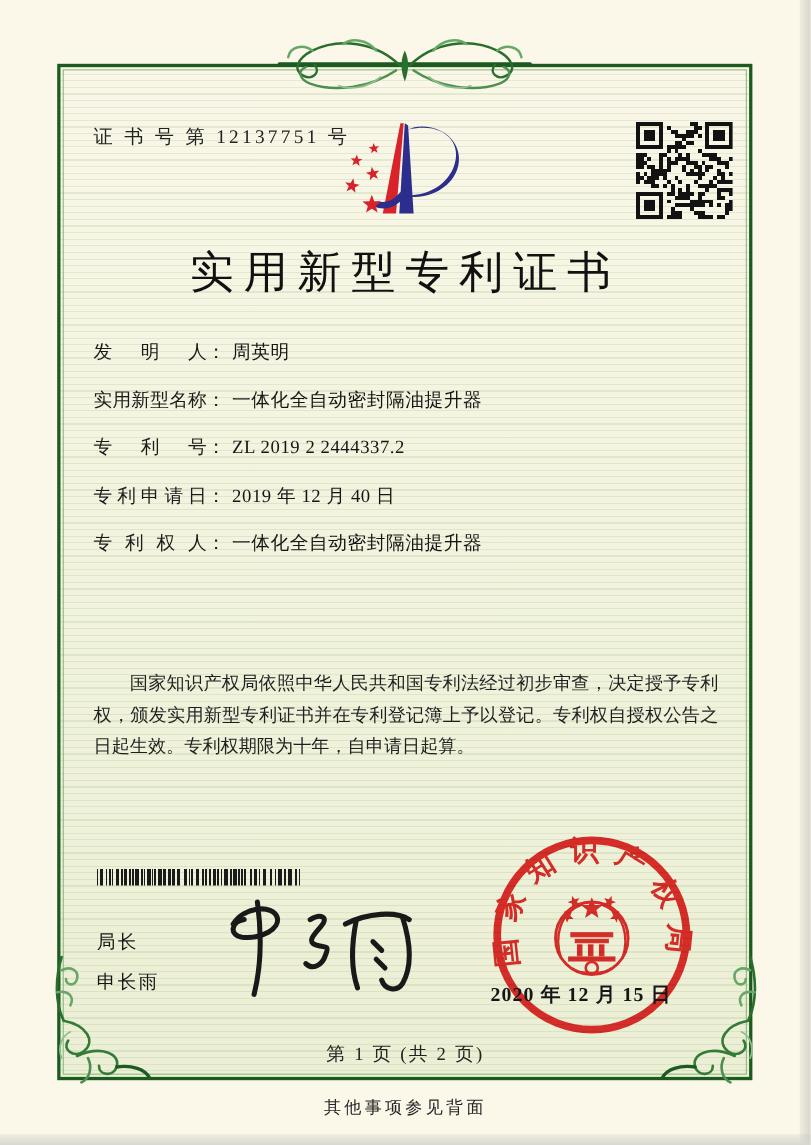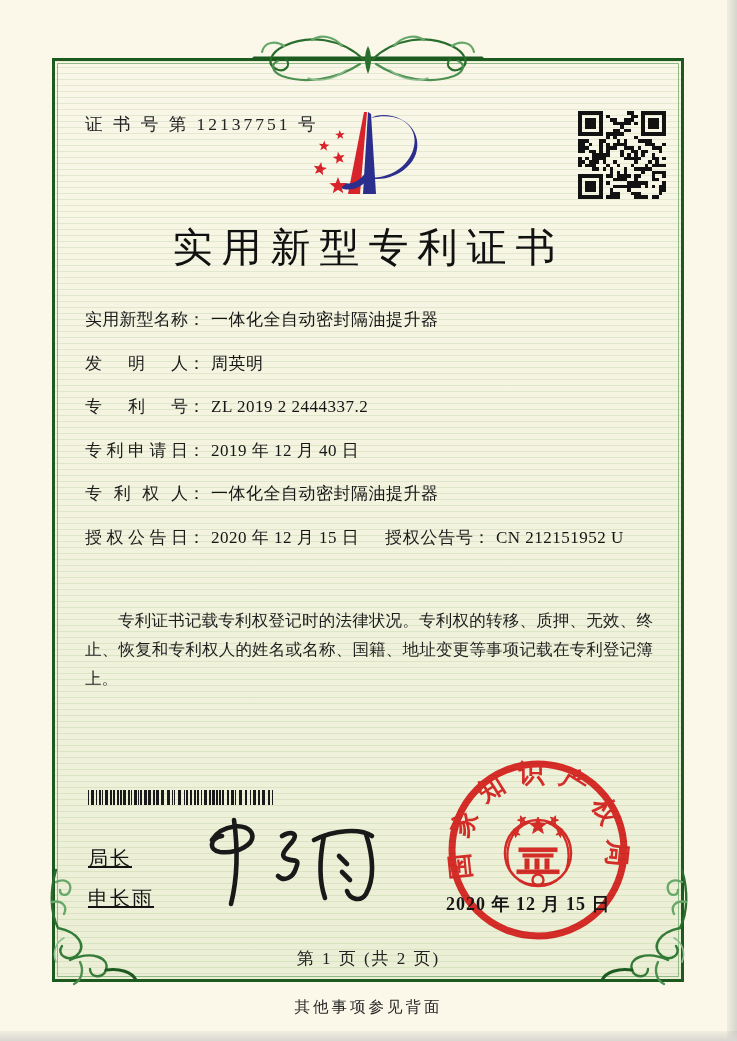--- a/index.html
+++ b/index.html
@@ -45,21 +45,21 @@
   .field-value{letter-spacing:.5px;color:#151515;}
   .field-second{position:absolute;left:300px;top:0;white-space:nowrap;}
   .field-second .field-label{width:88px;}
 
   .body-text{position:absolute;left:85px;top:606px;width:568px;
     font-size:16.5px;line-height:1.76;text-align:justify;color:#1f1f1f;}
   .body-text p{margin:0;text-indent:2em;}
 
   .barcode{position:absolute;left:88px;top:790px;width:187px;height:15px;}
 
-  .signatory{position:absolute;left:88px;top:845px;font-size:20px;letter-spacing:2px;color:#141414;text-decoration:underline;}
+  .signatory{position:absolute;left:88px;top:845px;font-size:17px;letter-spacing:2px;color:#141414;}
   .signatory .line{margin-bottom:13px;}
   .signature{position:absolute;left:196px;top:810px;width:190px;height:100px;}
 
   .seal{position:absolute;left:444px;top:756px;width:188px;height:188px;mix-blend-mode:multiply;}
   .seal-date{position:absolute;left:446px;top:892px;font-size:18px;font-weight:bold;
     letter-spacing:1px;color:#161616;}
 
   .page-info{position:absolute;left:0;top:947px;width:737px;text-align:center;
     font-size:17px;letter-spacing:2px;color:#222;}
   .back-note{position:absolute;left:0;top:997px;width:737px;text-align:center;
@@ -443,44 +443,38 @@
         <rect x="18" y="24" width="1" height="1" fill="#121212"></rect>
         <rect x="19" y="24" width="1" height="1" fill="#121212"></rect>
         <rect x="21" y="24" width="1" height="1" fill="#121212"></rect>
         <rect x="22" y="24" width="1" height="1" fill="#121212"></rect>
       </svg>
 
     <div class="title">实用新型专利证书</div>
 
     <div class="fields">
       <div class="field-row">
-        <span class="field-label">实用新型名称</span><span class="colon">：</span><span class="field-value">一体化全自动密封隔油提升器</span>
+        <span class="field-label">发明人</span><span class="colon">：</span><span class="field-value">周英明</span>
       </div>
       <div class="field-row">
-        <span class="field-label">发明人</span><span class="colon">：</span><span class="field-value">周英明</span>
+        <span class="field-label">实用新型名称</span><span class="colon">：</span><span class="field-value">一体化全自动密封隔油提升器</span>
       </div>
       <div class="field-row">
         <span class="field-label">专利号</span><span class="colon">：</span><span class="field-value">ZL 2019 2 2444337.2</span>
       </div>
       <div class="field-row">
         <span class="field-label">专利申请日</span><span class="colon">：</span><span class="field-value">2019 年 12 月 40 日</span>
       </div>
       <div class="field-row">
         <span class="field-label">专利权人</span><span class="colon">：</span><span class="field-value">一体化全自动密封隔油提升器</span>
       </div>
-      <div class="field-row">
-        <span class="field-label">授权公告日</span><span class="colon">：</span><span class="field-value">2020 年 12 月 15 日</span>
-        <span class="field-second">
-          <span class="field-label">授权公告号</span><span class="colon">：</span><span class="field-value">CN 212151952 U</span>
-        </span>
-      </div>
     </div>
 
     <div class="body-text">
-      <p>专利证书记载专利权登记时的法律状况。专利权的转移、质押、无效、终止、恢复和专利权人的姓名或名称、国籍、地址变更等事项记载在专利登记簿上。</p>
+      <p>国家知识产权局依照中华人民共和国专利法经过初步审查，决定授予专利权，颁发实用新型专利证书并在专利登记簿上予以登记。专利权自授权公告之日起生效。专利权期限为十年，自申请日起算。</p>
     </div>
 
     <svg class="barcode" id="barcode" viewBox="0 0 187 15" preserveAspectRatio="none" shape-rendering="crispEdges">
         <rect x="0" y="0" width="1" height="15" fill="#1a1a1a"></rect>
         <rect x="3" y="0" width="3" height="15" fill="#1a1a1a"></rect>
         <rect x="8" y="0" width="1" height="15" fill="#1a1a1a"></rect>
         <rect x="11" y="0" width="2" height="15" fill="#1a1a1a"></rect>
         <rect x="14" y="0" width="1" height="15" fill="#1a1a1a"></rect>
         <rect x="17" y="0" width="3" height="15" fill="#1a1a1a"></rect>
         <rect x="22" y="0" width="2" height="15" fill="#1a1a1a"></rect>

